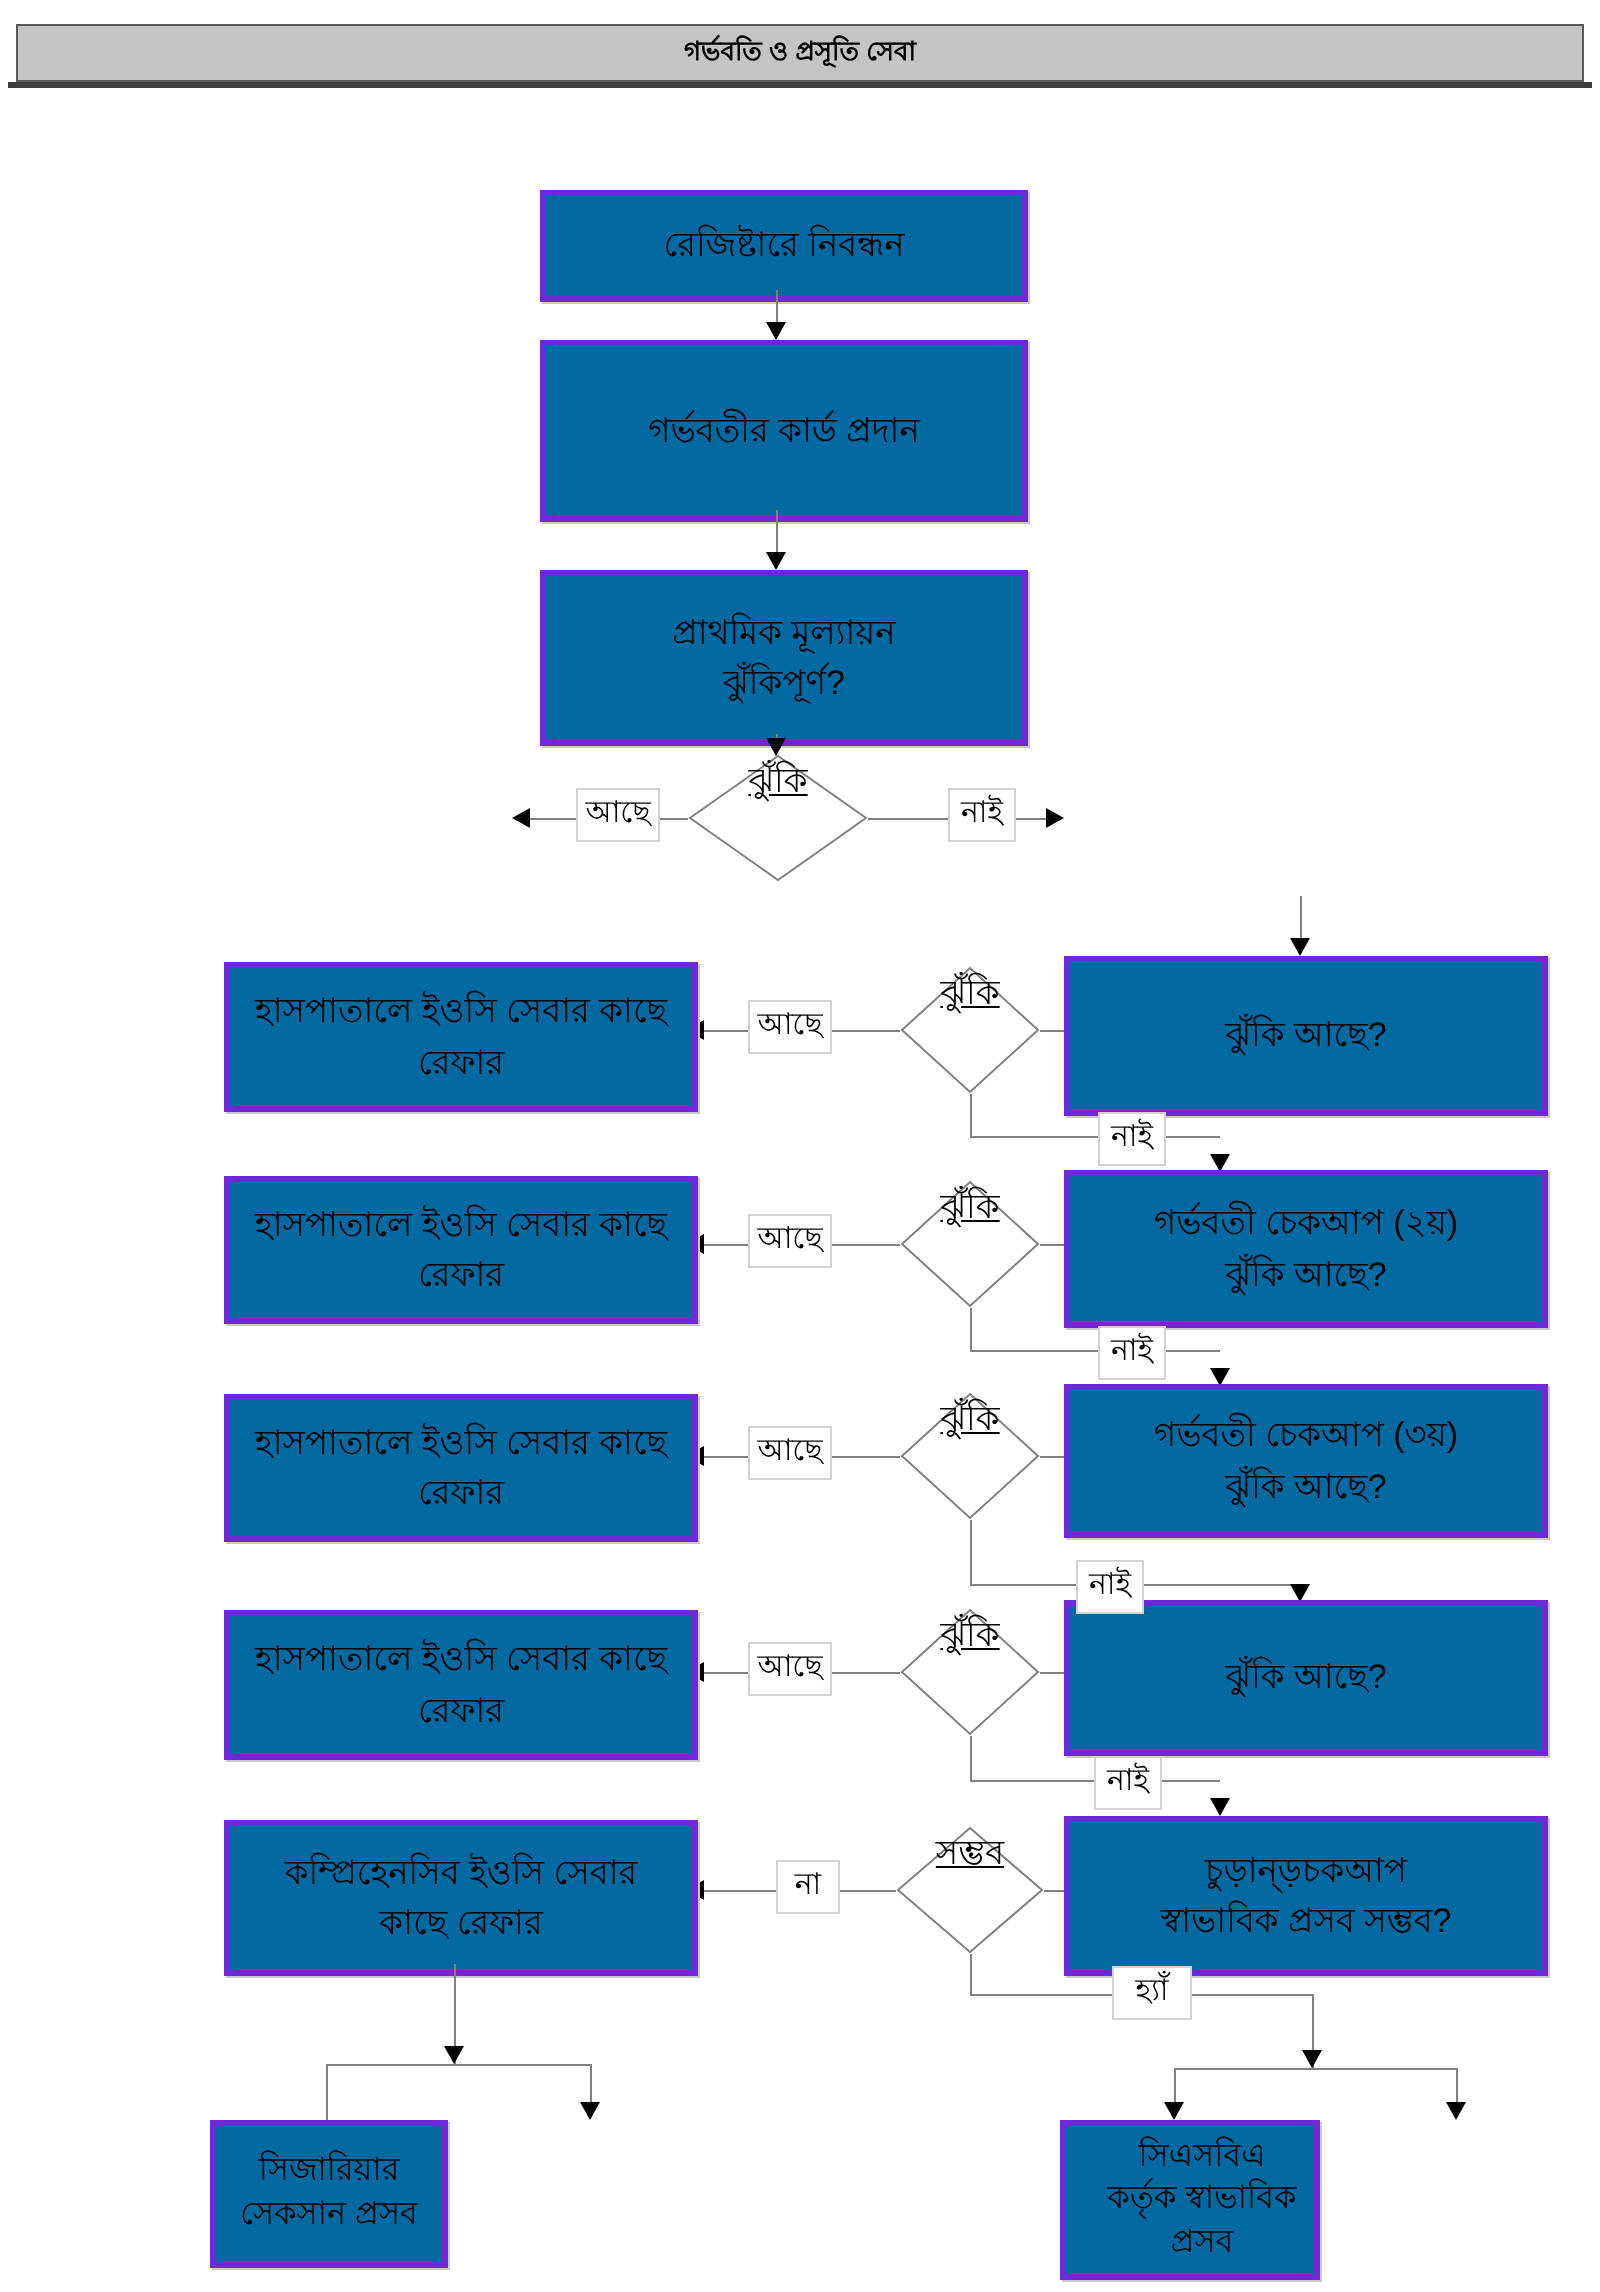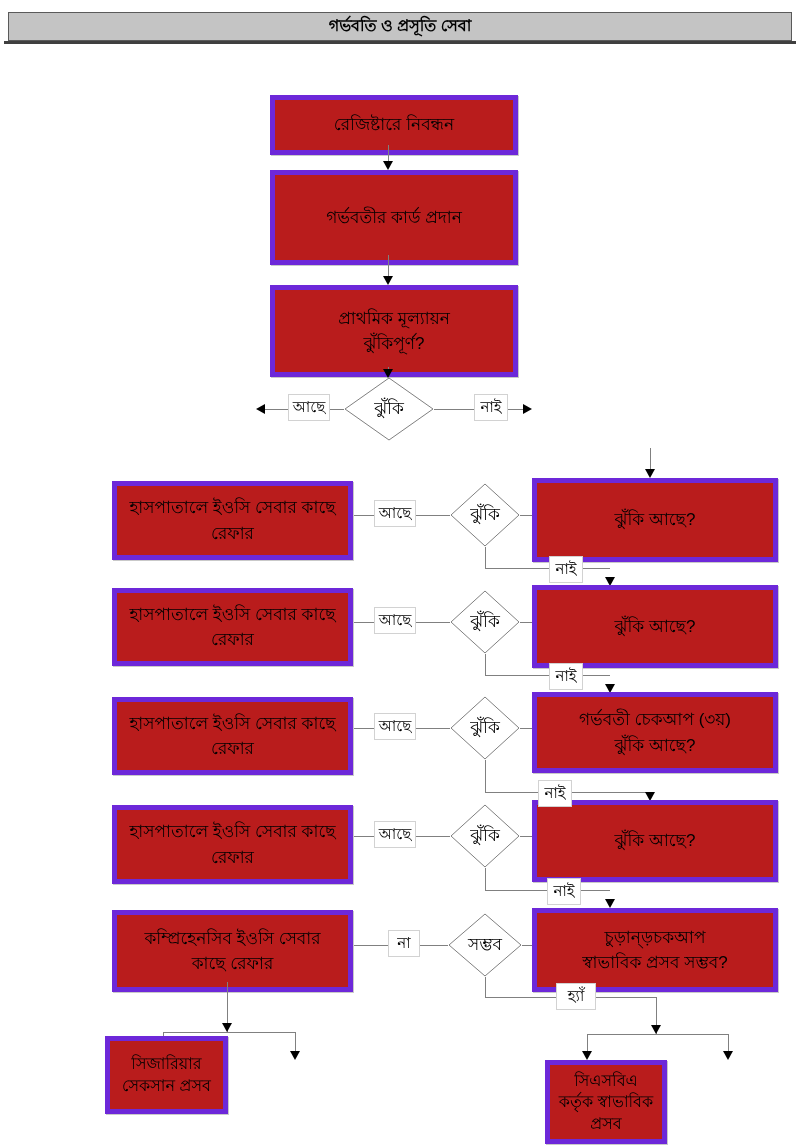--- a/index.html
+++ b/index.html
@@ -5,31 +5,31 @@
   html,body{margin:0;padding:0;background:#fff;}
   .canvas{
     position:relative;width:800px;height:1146px;background:#ffffff;
     font-family:"Liberation Sans","DejaVu Sans",sans-serif;color:#000;
     overflow:hidden;
   }
   .titlebar{
     position:absolute;left:8px;top:12px;width:782px;height:27px;
     background:#c4c4c4;border:1px solid #5a5a5a;
     display:flex;align-items:center;justify-content:center;
-    font-size:16px;font-weight:bold;text-align:center;
+    font-size:13px;font-weight:bold;text-align:center;
   }
   .titlerule{position:absolute;left:4px;top:41px;width:792px;height:3px;background:#3f3f3f;}
   .box{
-    position:absolute;background:#b91c1c;border:5px solid #6d28d9;
+    position:absolute;background:#0369a1;border:3px solid #6d28d9;
     display:flex;flex-direction:column;align-items:center;justify-content:center;
     text-align:center;font-size:17px;line-height:1.5;
     box-shadow:1px 1px 0 #c9c9c9;
   }
   .box.small{font-size:16px;line-height:1.35;}
-  .dwrap{position:absolute;display:flex;align-items:center;justify-content:center;}
+  .dwrap{position:absolute;display:flex;justify-content:center;text-decoration:underline;}
   .dwrap svg{position:absolute;left:0;top:0;}
   .dwrap .dlabel{position:relative;font-size:17px;z-index:2;}
   .elabel{
     position:absolute;background:#fff;border:1px solid #d2d2d2;
     font-size:15px;text-align:center;padding:1px 3px;line-height:1.5;z-index:3;
   }
   .hline{position:absolute;height:1px;background:#808080;}
   .vline{position:absolute;width:1px;background:#808080;}
   .ah-down{position:absolute;width:0;height:0;border-left:5px solid transparent;border-right:5px solid transparent;border-top:9px solid #000;}
   .ah-left{position:absolute;width:0;height:0;border-top:5px solid transparent;border-bottom:5px solid transparent;border-right:9px solid #000;}
@@ -98,20 +98,21 @@
   <div class="box" style="left:112px;top:481px;width:231px;height:69px;">
     <div>হাসপাতালে ইওসি সেবার কাছে</div>
     <div>রেফার</div>
   </div>
   <div class="vline" style="left:485px;top:547px;height:21px;"></div>
   <div class="hline" style="left:485px;top:568px;width:125px;"></div>
   <div class="ah-down" style="left:605px;top:577px;"></div>
   <div class="elabel" style="left:549px;top:556px;width:26px;">নাই</div>
 
   <div class="box" style="left:532px;top:585px;width:236px;height:73px;">
+    <div>গর্ভবতী চেকআপ (২য়)</div>
     <div>ঝুঁকি আছে?</div>
   </div>
   <div class="dwrap" style="left:450px;top:590px;width:70px;height:64px;">
     <svg width="70" height="64">
         <polygon points="35,1 69,32 35,63 1,32" fill="#ffffff" stroke="#808080" stroke-width="1"></polygon>
       </svg>
     <span class="dlabel">ঝুঁকি</span>
   </div>
   <div class="hline" style="left:520px;top:622px;width:12px;"></div>
   <div class="hline" style="left:352px;top:622px;width:98px;"></div>
@@ -201,23 +202,23 @@
   <div class="vline" style="left:728px;top:1034px;height:18px;"></div>
   <div class="ah-down" style="left:723px;top:1051px;"></div>
 
   <div class="vline" style="left:227px;top:982px;height:50px;"></div>
   <div class="ah-down" style="left:222px;top:1023px;"></div>
   <div class="hline" style="left:163px;top:1032px;width:132px;"></div>
   <div class="vline" style="left:163px;top:1032px;height:28px;"></div>
   <div class="vline" style="left:295px;top:1032px;height:20px;"></div>
   <div class="ah-down" style="left:290px;top:1051px;"></div>
 
-  <div class="box small" style="left:105px;top:1036px;width:113px;height:68px;text-align:center;">
+  <div class="box small" style="left:105px;top:1060px;width:113px;height:68px;text-align:center;">
     <div>সিজারিয়ার</div>
     <div>সেকসান প্রসব</div>
   </div>
-  <div class="box small" style="left:545px;top:1060px;width:112px;height:74px;">
+  <div class="box small" style="left:530px;top:1060px;width:112px;height:74px;padding-left:12px;">
     <div>সিএসবিএ</div>
     <div>কর্তৃক স্বাভাবিক</div>
     <div>প্রসব</div>
   </div>
 
 </div>
 
 </body></html>

